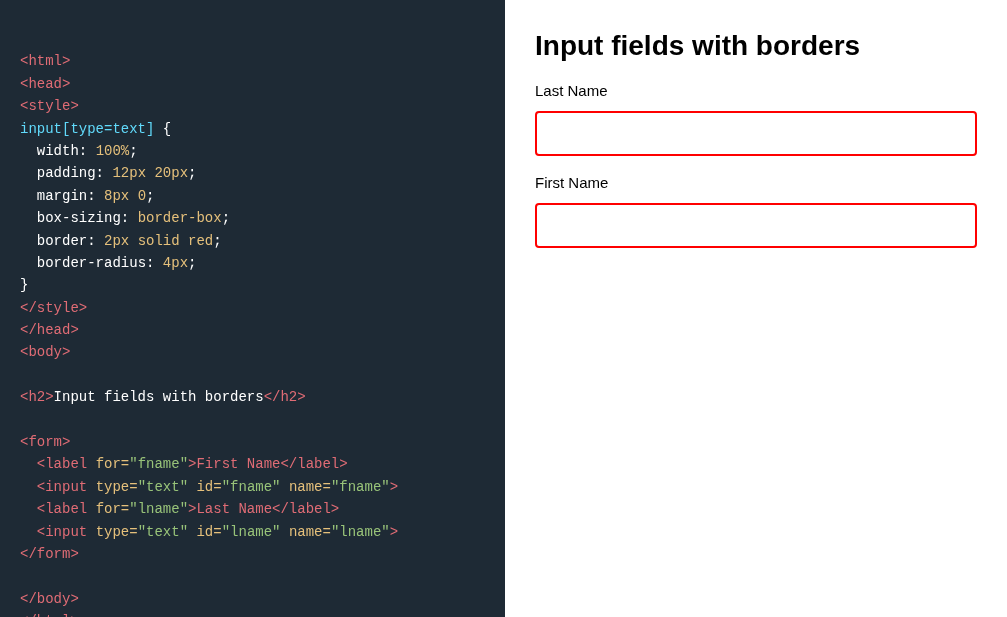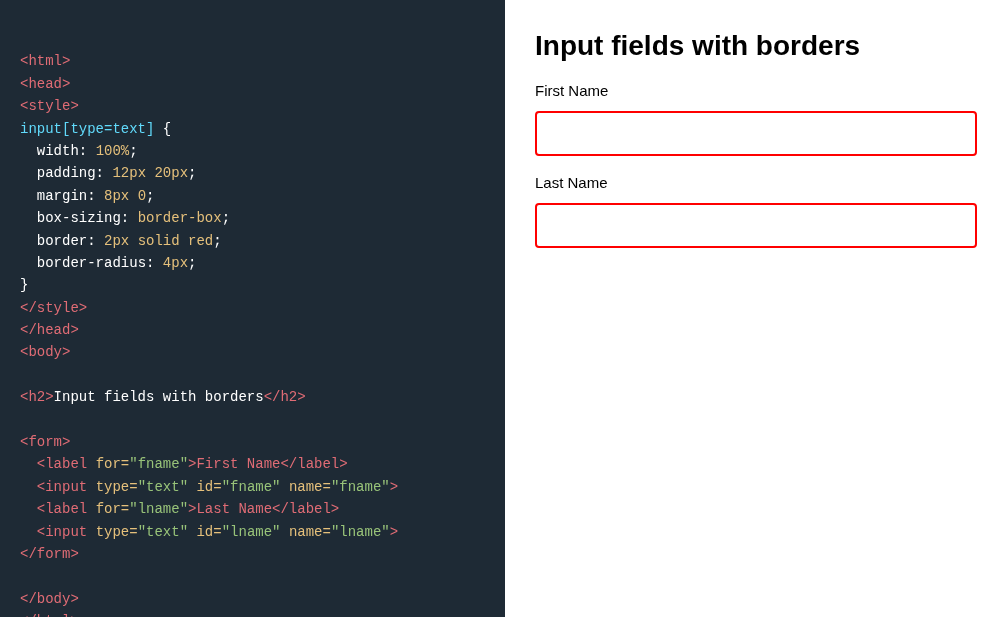--- a/index.html
+++ b/index.html
@@ -97,21 +97,21 @@
 
 <span class="c-tag">&lt;/body&gt;</span>
 <span class="c-tag">&lt;/html&gt;</span></pre>
 </div>
 
 <div class="preview-panel">
   <h2>Input fields with borders</h2>
 
   <form>
     <div class="form-group">
+      <label for="preview-lname">Last Name</label>
+      <input type="text" id="preview-lname" name="lname" style="">
+    </div>
+    <div class="form-group">
       <label for="preview-fname">First Name</label>
       <input type="text" id="preview-fname" name="fname" style="">
-    </div>
-    <div class="form-group">
-      <label for="preview-lname">Last Name</label>
-      <input type="text" id="preview-lname" name="lname" style="">
     </div>
   </form>
 </div>
 
 </body></html>

